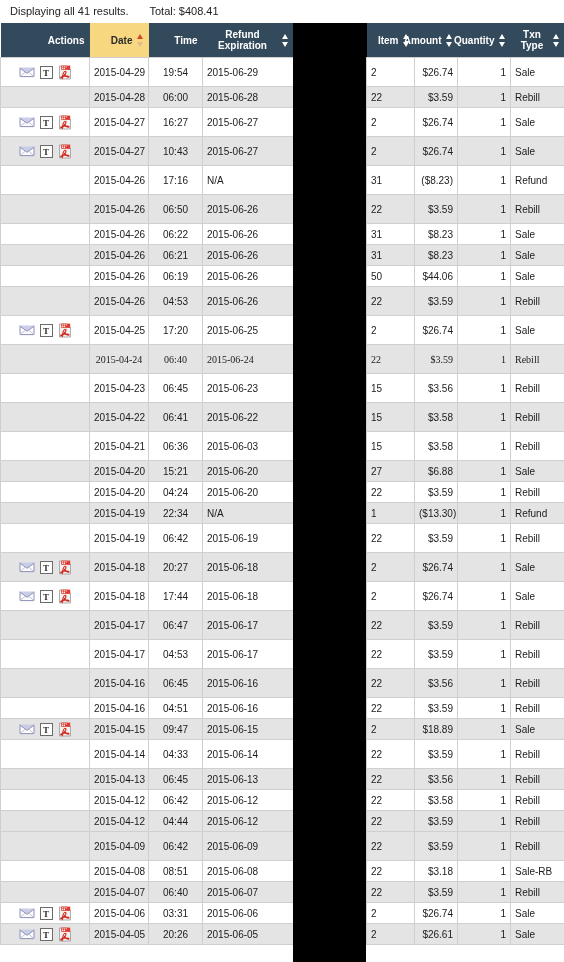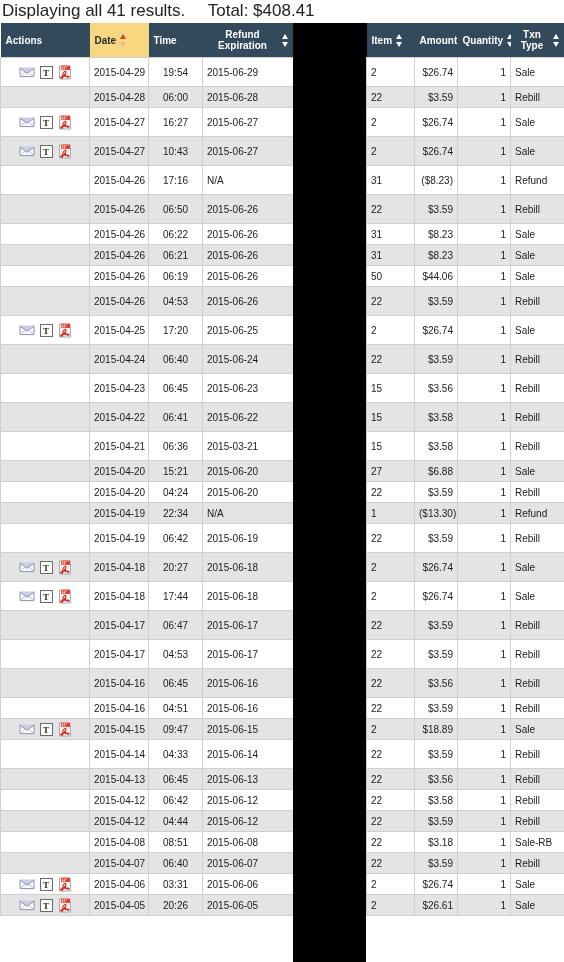--- a/index.html
+++ b/index.html
@@ -12,23 +12,23 @@
     height: 962px;
     font-family: "Liberation Sans", sans-serif;
     color: #1a1a1a;
     -webkit-font-smoothing: antialiased;
     overflow: hidden;
     position: relative;
   }
 
   
   .summary {
-    font-size: 17px;
+    font-size: 11px;
     color: #222;
-    padding: 3px 0 4px 2px;
+    padding: 3px 0 4px 10px;
     white-space: nowrap;
     line-height: 16px;
   }
   .summary .results { margin-right: 18px; }
   .summary .total { }
 
   
   table.txn {
     border-collapse: collapse;
     width: 564px;
@@ -48,21 +48,21 @@
     position: relative;
     line-height: 11px;
   }
   table.txn thead th.sorted {
     background: #f7d881;
     color: #2b2b2b;
   }
   .th-inner {
     display: flex;
     align-items: center;
-    justify-content: flex-start;
+    justify-content: flex-end;
     gap: 4px;
   }
   .th-label { display: inline-block; text-align: center; }
 
   
   .sort-glyph {
     display: inline-block;
     width: 7px;
     height: 13px;
     position: relative;
@@ -428,21 +428,21 @@
           </td>
           <td class="c-date">2015-04-25</td>
           <td class="c-time">17:20</td>
           <td class="c-refund">2015-06-25</td>
           <td class="c-redacted"></td>
           <td class="c-item">2</td>
           <td class="c-amount">$26.74</td>
           <td class="c-qty">1</td>
           <td class="c-txn">Sale</td>
         </tr>
-        <tr class="even" style="height: 29px;">
+        <tr class="even" style="height: 29px; font-family: Liberation Serif, serif;">
           <td class="c-actions"></td>
           <td class="c-date">2015-04-24</td>
           <td class="c-time">06:40</td>
           <td class="c-refund">2015-06-24</td>
           <td class="c-redacted"></td>
           <td class="c-item">22</td>
           <td class="c-amount">$3.59</td>
           <td class="c-qty">1</td>
           <td class="c-txn">Rebill</td>
         </tr>
@@ -465,21 +465,21 @@
           <td class="c-redacted"></td>
           <td class="c-item">15</td>
           <td class="c-amount">$3.58</td>
           <td class="c-qty">1</td>
           <td class="c-txn">Rebill</td>
         </tr>
         <tr class="odd" style="height: 29px;">
           <td class="c-actions"></td>
           <td class="c-date">2015-04-21</td>
           <td class="c-time">06:36</td>
-          <td class="c-refund">2015-03-21</td>
+          <td class="c-refund">2015-06-03</td>
           <td class="c-redacted"></td>
           <td class="c-item">15</td>
           <td class="c-amount">$3.58</td>
           <td class="c-qty">1</td>
           <td class="c-txn">Rebill</td>
         </tr>
         <tr class="even" style="height: 21px;">
           <td class="c-actions"></td>
           <td class="c-date">2015-04-20</td>
           <td class="c-time">15:21</td>
@@ -700,20 +700,31 @@
           <td class="c-actions"></td>
           <td class="c-date">2015-04-12</td>
           <td class="c-time">04:44</td>
           <td class="c-refund">2015-06-12</td>
           <td class="c-redacted"></td>
           <td class="c-item">22</td>
           <td class="c-amount">$3.59</td>
           <td class="c-qty">1</td>
           <td class="c-txn">Rebill</td>
         </tr>
+        <tr class="even" style="height: 29px;">
+          <td class="c-actions"></td>
+          <td class="c-date">2015-04-09</td>
+          <td class="c-time">06:42</td>
+          <td class="c-refund">2015-06-09</td>
+          <td class="c-redacted"></td>
+          <td class="c-item">22</td>
+          <td class="c-amount">$3.59</td>
+          <td class="c-qty">1</td>
+          <td class="c-txn">Rebill</td>
+        </tr>
         <tr class="odd" style="height: 21px;">
           <td class="c-actions"></td>
           <td class="c-date">2015-04-08</td>
           <td class="c-time">08:51</td>
           <td class="c-refund">2015-06-08</td>
           <td class="c-redacted"></td>
           <td class="c-item">22</td>
           <td class="c-amount">$3.18</td>
           <td class="c-qty">1</td>
           <td class="c-txn">Sale-RB</td>

